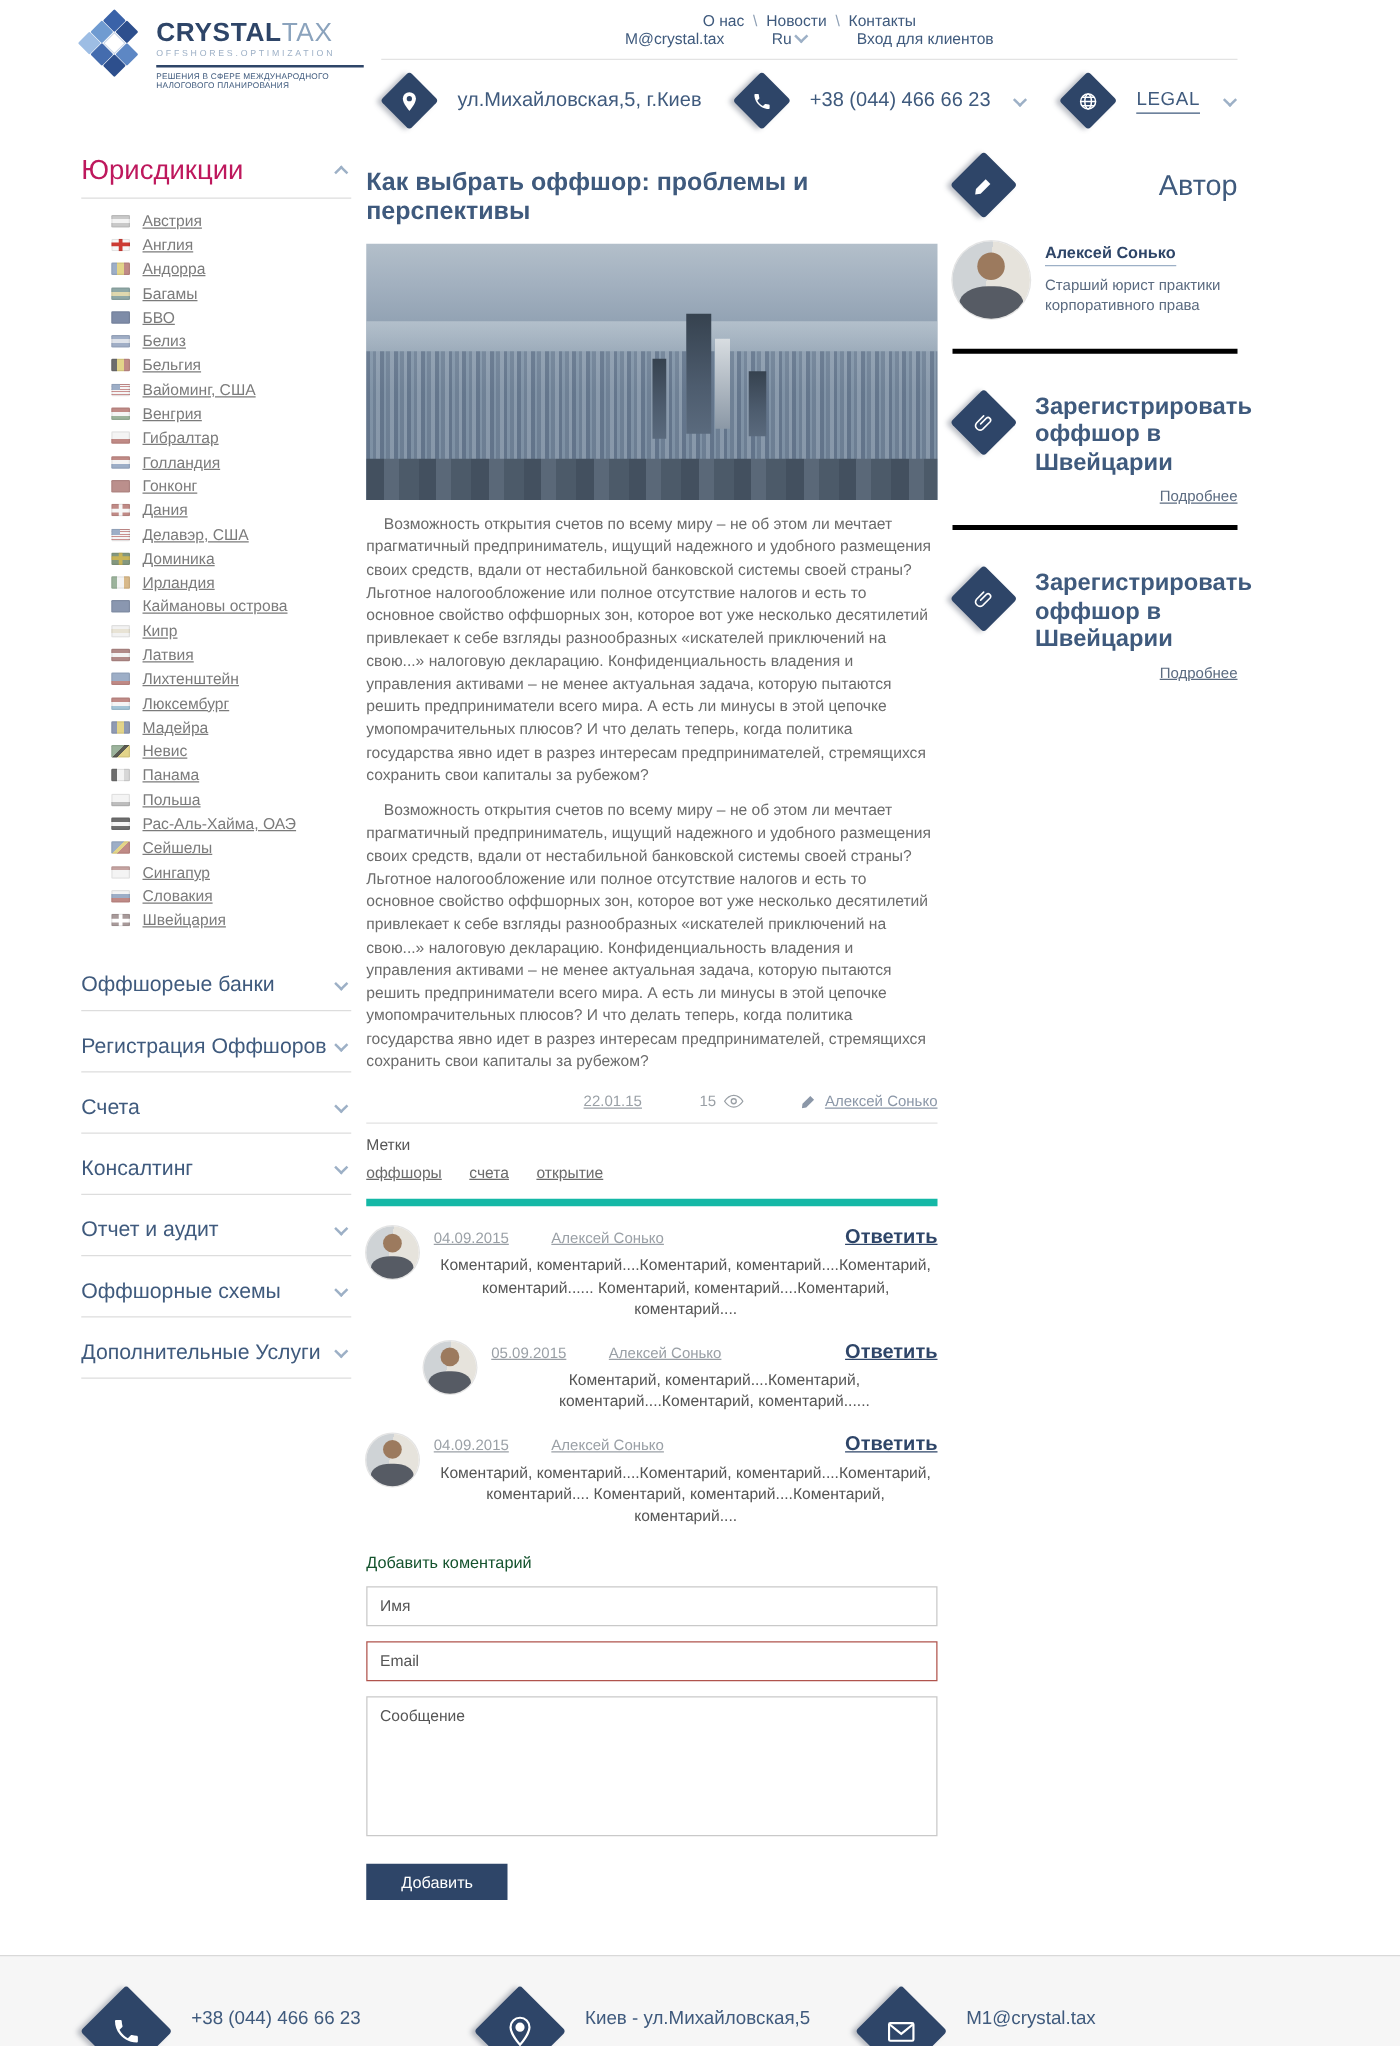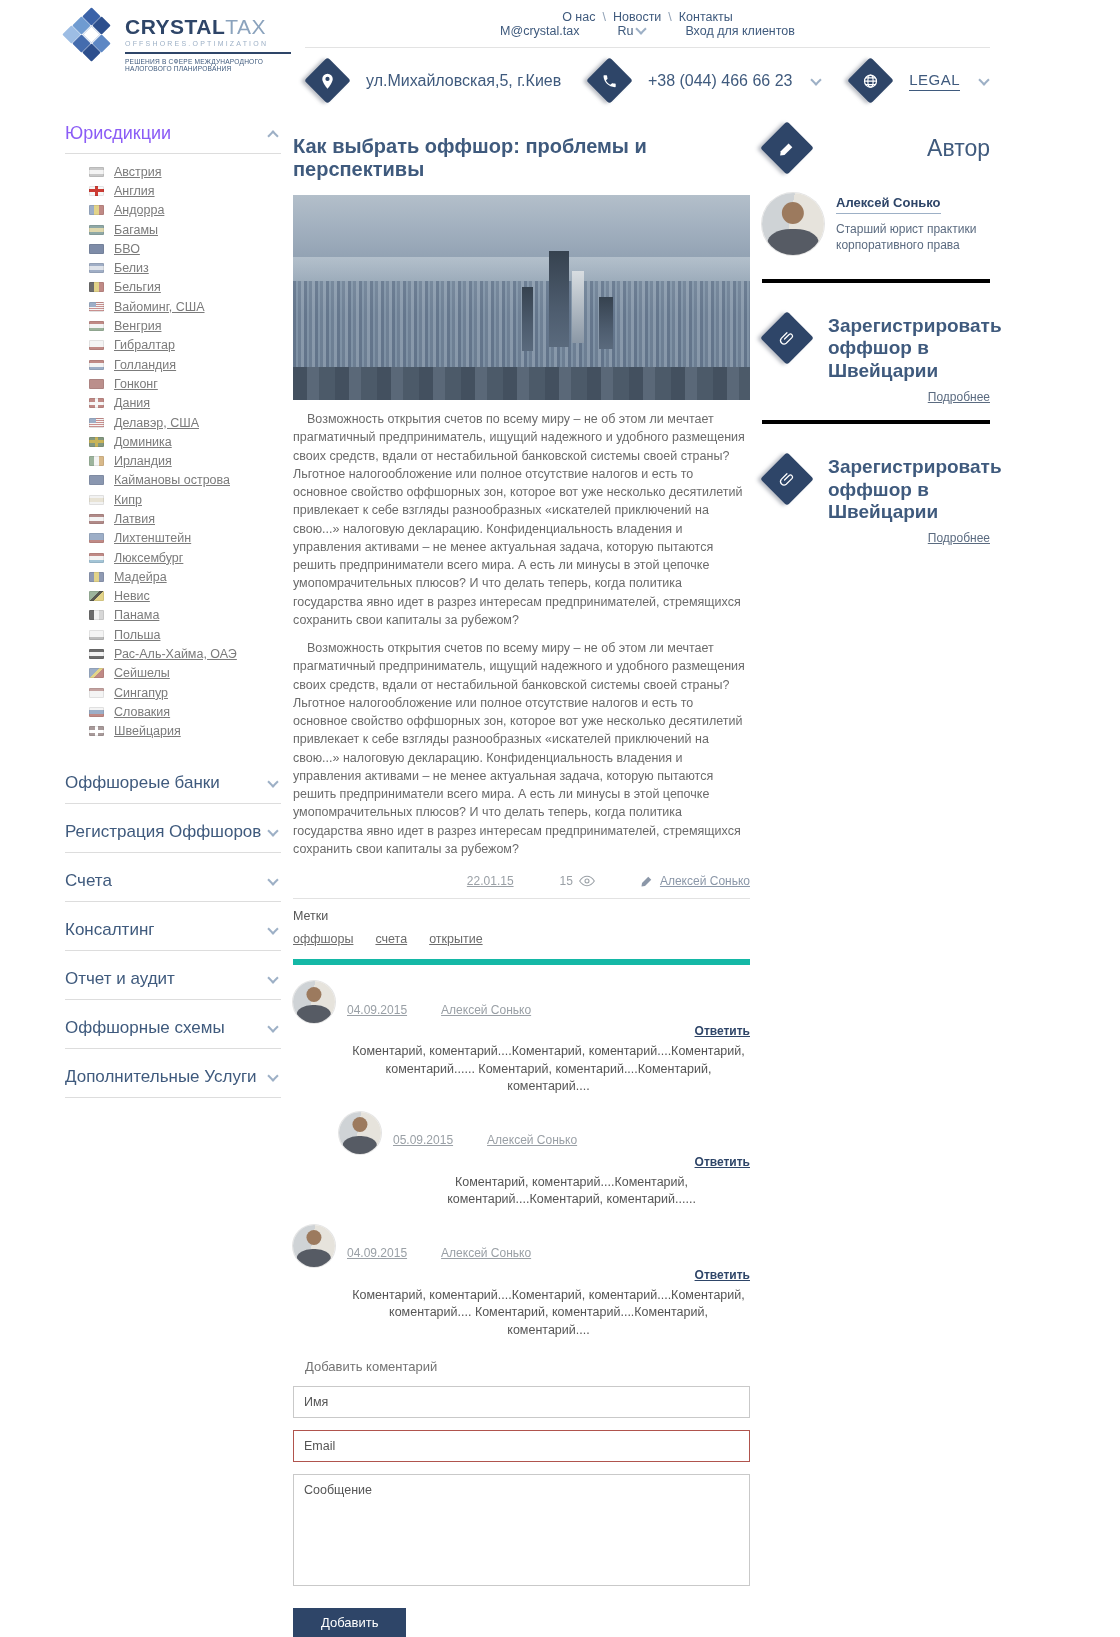--- a/index.html
+++ b/index.html
@@ -30,21 +30,21 @@
   .dia.big{width:52px;height:52px;margin:8px 10px;}
   .dia.rail{width:38px;height:38px;}
   .addr{font-size:16px;color:#3f5a7d;}
   .phone-big{font-size:16px;color:#3f5a7d;}
   .legal-link{font-size:15px;color:#3f5a7d;border-bottom:1px solid #3f5a7d;padding-bottom:2px;letter-spacing:.5px;}
   
   .body-row{display:flex;margin-top:2px;}
   .sidebar{width:216px;flex:none;margin-right:12px;}
   .right-area{flex:1;min-width:0;}
   
-  .side-head{display:flex;justify-content:space-between;align-items:center;font-size:18px;color:#8b5cf6;padding:8px 2px 9px 0;border-bottom:1px solid #ddd;}
+  .side-head{display:flex;justify-content:space-between;align-items:center;font-size:22px;color:#be185d;padding:8px 2px 9px 0;border-bottom:1px solid #ddd;}
   .countries{list-style:none;margin:8px 0 14px;padding:0 0 0 24px;}
   .countries li{display:flex;align-items:center;gap:10px;height:19.3px;}
   .flag{width:15px;height:10px;flex:none;border-radius:1px;box-shadow:0 0 0 1px rgba(0,0,0,.08) inset;}
   .country-link{font-size:12.5px;color:#7b7b7b;text-decoration:underline;}
   .side-sec{display:flex;justify-content:space-between;align-items:center;font-size:17px;color:#3f5a7d;padding:18px 2px 10px 0;border-bottom:1px solid #ddd;}
   
   .breadcrumb-row{font-size:12px;color:#5f6b7a;padding:9px 0 10px;border-bottom:1px solid #ddd;}
   .content-row{display:flex;}
   .article{flex:1;min-width:0;padding-right:12px;}
   .rail{width:228px;flex:none;}
@@ -71,24 +71,24 @@
   .comment{display:flex;gap:12px;margin-bottom:16px;text-align:center;}
   .comment.indent{margin-left:46px;}
   .avatar{width:42px;height:42px;border-radius:50%;flex:none;position:relative;overflow:hidden;background:linear-gradient(100deg,#cfd3d6 0 45%,#e6e3dc 45% 100%);box-shadow:0 0 0 1px #e4e4e4;}
   .avatar::before{content:"";position:absolute;top:14%;left:50%;transform:translateX(-50%);width:36%;height:36%;border-radius:50%;background:#9c7a5e;}
   .avatar::after{content:"";position:absolute;bottom:-6%;left:50%;transform:translateX(-50%);width:82%;height:48%;border-radius:45% 45% 0 0;background:#565b64;}
   .avatar.lg{width:62px;height:62px;}
   .c-body{flex:1;min-width:0;}
   .c-head{display:flex;align-items:center;gap:34px;font-size:12px;margin-bottom:5px;}
   .c-date{color:#9aa0a6;text-decoration:underline;}
   .c-author{color:#9aa0a6;text-decoration:underline;}
-  .c-reply{margin-left:auto;color:#2e4568;font-weight:bold;text-decoration:underline;font-size:12px;margin-top:43px;}
+  .c-reply{margin-left:auto;color:#2e4568;font-weight:bold;text-decoration:underline;font-size:16px;}
   .c-text{font-size:12.5px;color:#555;line-height:1.4;}
   
-  .form-title{font-size:13px;color:#737373;margin:20px 12px 12px;}
+  .form-title{font-size:13px;color:#14532d;margin:20px 0 12px;}
   .cf-input{display:block;width:100%;box-sizing:border-box;border:1px solid #c9c9c9;background:#fff;padding:8px 10px;font-size:12.5px;font-family:"Liberation Sans",sans-serif;color:#555;margin-bottom:12px;border-radius:0;}
   .cf-input.error{border:1px solid #b0544d;}
   textarea.cf-input{height:112px;resize:none;}
   .cf-input::placeholder{color:#555;opacity:1;}
   .submit-btn{background:#2e4568;color:#fff;border:none;font-size:13px;font-family:"Liberation Sans",sans-serif;padding:7px 28px;margin-top:10px;cursor:pointer;}
   
   .author-head{display:flex;align-items:center;gap:18px;padding:10px 0 4px;justify-content:space-between;}
   .author-title{font-size:23px;color:#3f5a7d;}
   .author-body{display:flex;gap:12px;padding:18px 0 24px;}
   .a-name{font-size:13px;font-weight:bold;color:#2e4568;display:inline-block;border-bottom:1px solid #9db0c6;padding-bottom:3px;}

